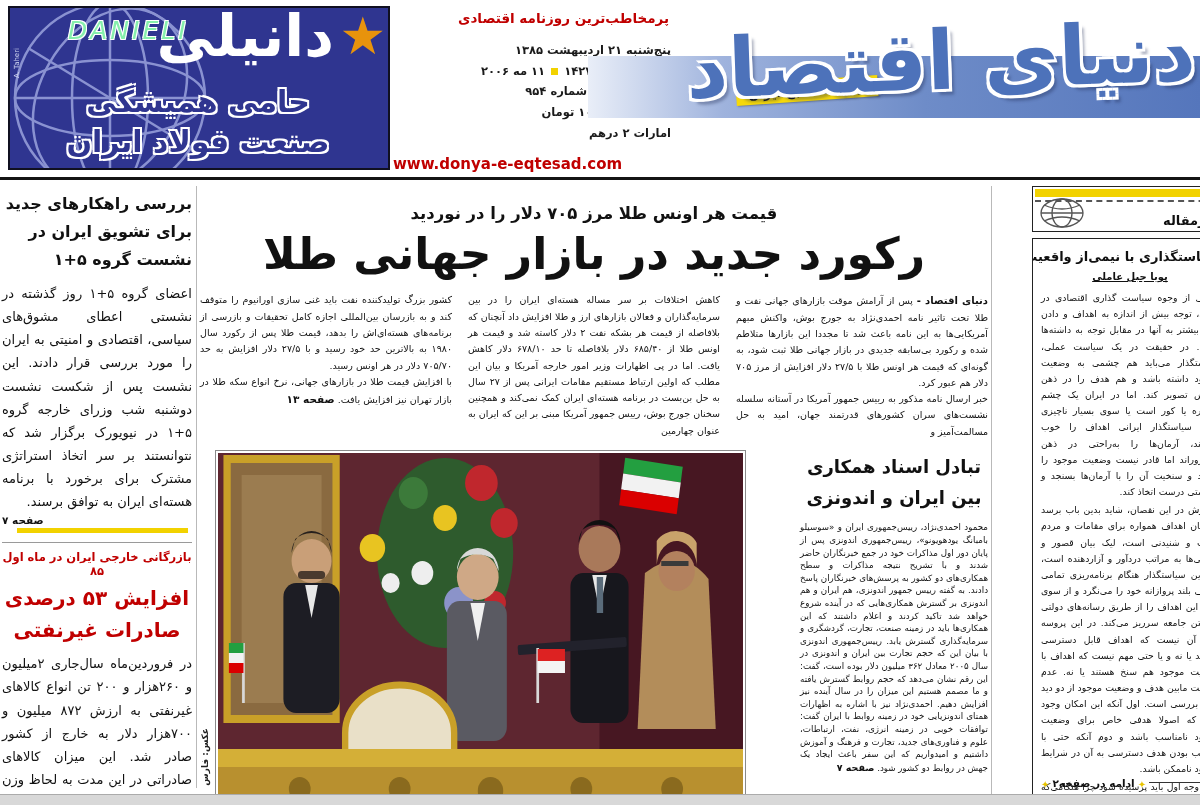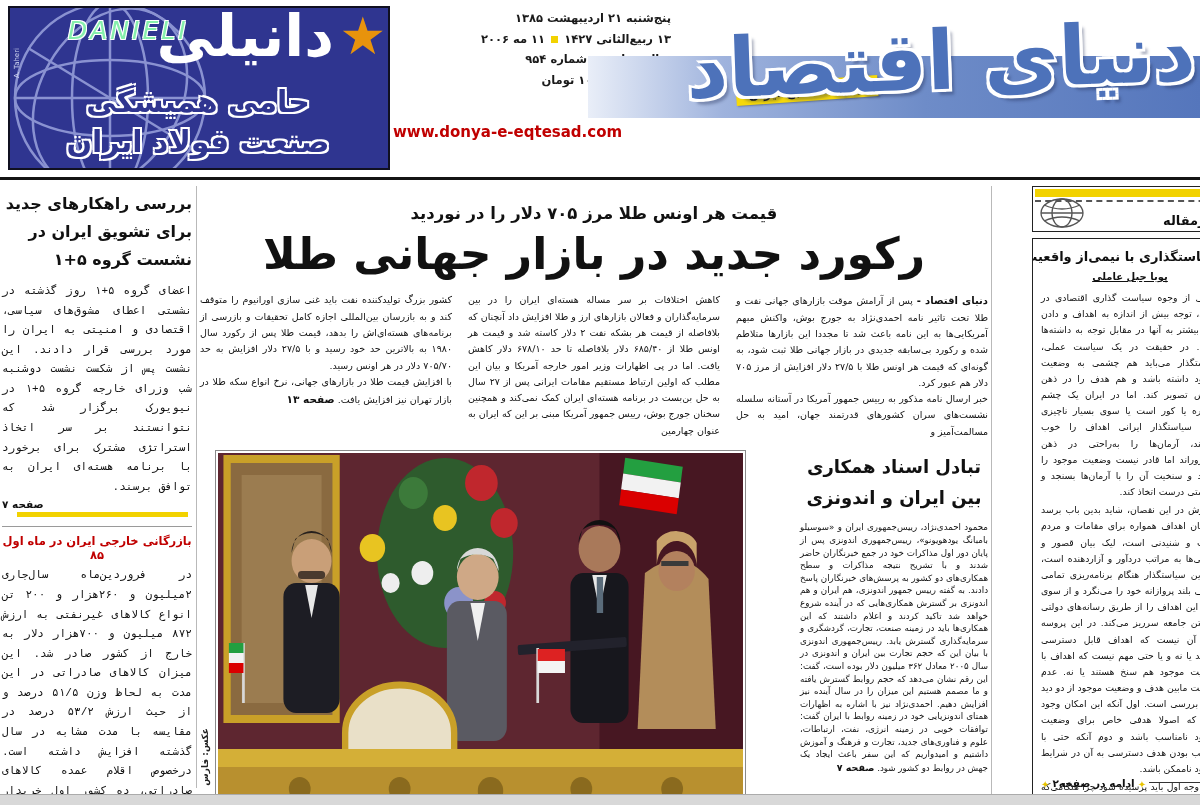--- a/index.html
+++ b/index.html
@@ -33,21 +33,21 @@
         text-shadow:-3px -3px 0 #fff,3px -3px 0 #fff,-3px 3px 0 #fff,3px 3px 0 #fff,5px 6px 3px rgba(30,40,80,.35);}
   .badge{position:absolute;left:148px;top:80px;background:#f6d90a;color:#111;font-size:13px;font-weight:bold;
         padding:3px 12px;transform:rotate(-4deg);box-shadow:1px 1px 2px rgba(0,0,0,.3);}
   .toprule{position:absolute;left:0;top:177px;width:1200px;height:3px;background:#141414;}
   
   .vrule1{position:absolute;left:196px;top:186px;width:1px;height:602px;background:#b9b9b9;}
   .vrule2{position:absolute;left:991px;top:186px;width:1px;height:614px;background:#b9b9b9;}
   
   .leftcol{position:absolute;left:2px;top:186px;width:190px;height:604px;display:flex;flex-direction:column;}
   .a1-head{font-size:16px;font-weight:bold;text-align:right;line-height:1.75;margin:4px 0 8px;}
-  .a-body{font-size:11px;text-align:justify;line-height:1.78;color:#111;font-family:Liberation Mono, monospace;}
+  .a-body{font-size:13px;text-align:justify;line-height:1.78;color:#111;}
   .prefline{text-align:left;font-weight:bold;font-size:10.5px;margin-top:1px;}
   .yline{height:5px;background:#f2d200;width:90%;margin:2px 4px 0 2px;}
   .a-div{border-top:1px solid #9a9a9a;margin:9px 0 7px;}
   .a2-kick{color:#c00000;font-weight:bold;font-size:11.5px;text-align:center;margin-bottom:4px;}
   .a2-head{color:#c00000;font-weight:bold;font-size:20px;text-align:center;line-height:1.6;margin-bottom:6px;}
   .idxbox{background:#edeae5;border-top:4px solid #f2d200;margin-top:10px;padding:8px 7px 4px;flex:1;}
   .idx-item{position:relative;padding-right:23px;margin-bottom:11px;}
   .diamond{position:absolute;right:1px;top:2px;width:13px;height:13px;border:1.4px solid #444;
         background:#fff;transform:rotate(45deg);}
   .diamond i{display:block;width:13px;height:13px;transform:rotate(-45deg);font-style:normal;
@@ -110,20 +110,21 @@
     </svg>
     <span class="latin">DANIELI</span>
     <span class="pname">دانیلی</span>
     <span class="star">★</span>
     <div class="l1">حامی همیشگی</div>
     <div class="l2">صنعت فولاد ایران</div>
     <span class="credit">A. Taheri</span>
   </div>
 
   <div class="info">
+    <div class="tagline">پرمخاطب‌ترین روزنامه اقتصادی</div>
     <div class="datelines">
         <div>پنج‌شنبه ۲۱ اردیبهشت ۱۳۸۵</div>
         <div>۱۳ ربیع‌الثانی ۱۴۲۷<span class="sq"></span>۱۱ مه ۲۰۰۶</div>
         <div>سال چهارم<span class="sq"></span>شماره ۹۵۴</div>
         <div>۲۴ صفحه<span class="sq"></span>۱۰۰ تومان</div>
         <div>امارات ۲ درهم</div>
       </div>
     <div class="site">www.donya-e-eqtesad.com</div>
   </div>
 
@@ -140,20 +141,21 @@
   <div class="leftcol">
     <div>
       <div class="a1-head">بررسی راهکارهای جدید برای تشویق ایران در نشست گروه ۵+۱</div>
       <p class="a-body" style="margin:0">اعضای گروه ۵+۱ روز گذشته در نشستی اعطای مشوق‌های سیاسی، اقتصادی و امنیتی به ایران را مورد بررسی قرار دادند. این نشست پس از شکست نشست دوشنبه شب وزرای خارجه گروه ۵+۱ در نیویورک برگزار شد که نتوانستند بر سر اتخاذ استراتژی مشترک برای برخورد با برنامه هسته‌ای ایران به توافق برسند.</p>
       <div class="prefline"><b>صفحه ۷</b></div>
       <div class="yline"></div>
     </div>
     <div class="a-div"></div>
     <div>
       <div class="a2-kick">بازرگانی خارجی ایران در ماه اول ۸۵</div>
+      <div class="a2-head">افزایش ۵۳ درصدی صادرات غیرنفتی</div>
       <p class="a-body" style="margin:0">در فروردین‌ماه سال‌جاری ۲میلیون و ۲۶۰هزار و ۲۰۰ تن انواع کالاهای غیرنفتی به ارزش ۸۷۲ میلیون و ۷۰۰هزار دلار به خارج از کشور صادر شد. این میزان کالاهای صادراتی در این مدت به لحاظ وزن ۵۱/۵ درصد و از حیث ارزش ۵۳/۲ درصد در مقایسه با مدت مشابه در سال گذشته افزایش داشته است. درخصوص اقلام عمده کالاهای صادراتی، ده کشور اول خریدار کالاهای ایرانی، وضعیت صادرات در حوزه صنعت، کشاورزی و صنایع دستی، صفحه ۵ را بخوانید.</p>
     </div>
     <div class="idxbox">
 
         <div class="idx-item">
           <span class="diamond">
             <i>۱</i>
           </span>
           <div class="idx-kicker">بازدید سیدمحمد خاتمی از غرفه دنیای اقتصاد</div>
           <div class="idx-title">«دنیای اقتصاد» می‌کوشد پیام‌آور مهر، پویایی و سازندگی باشد</div>

